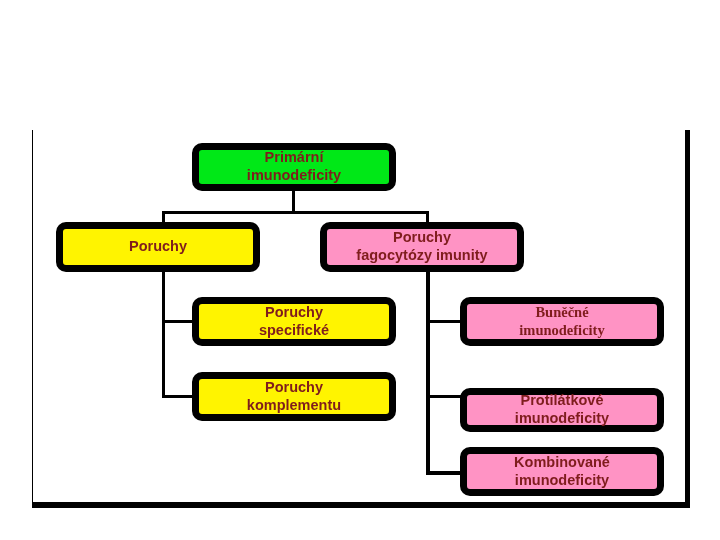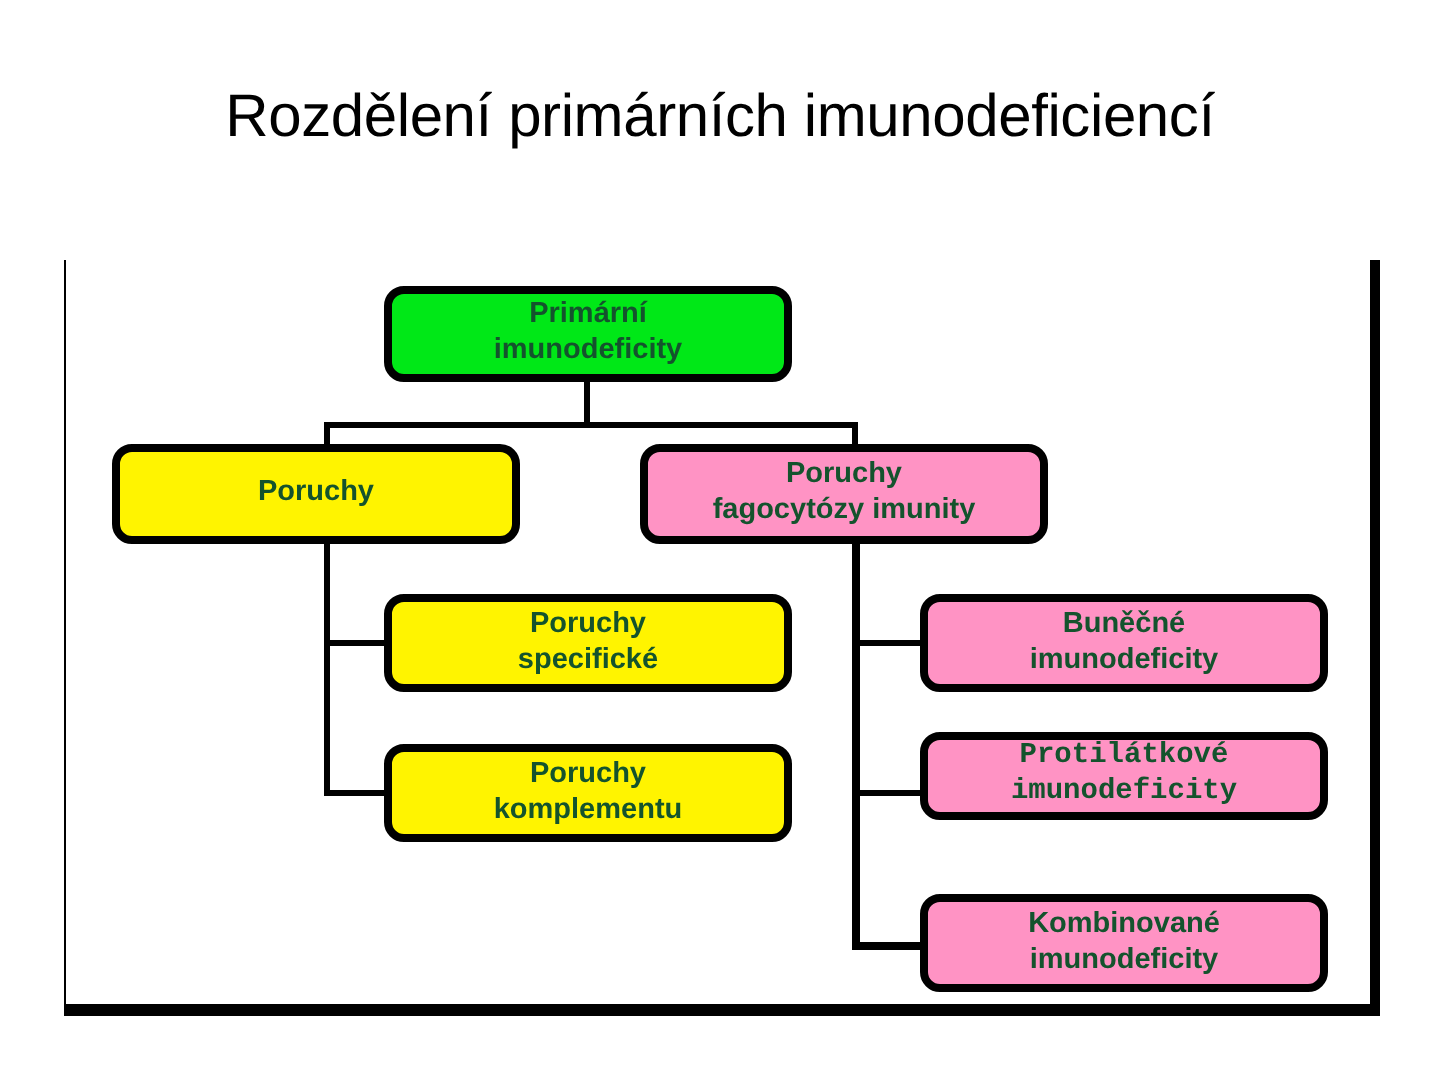--- a/index.html
+++ b/index.html
@@ -68,47 +68,47 @@
     bottom: 0px;
     width: 658px;
     height: 6px;
     background: #000000;
   }
 
   
   .node {
     position: absolute;
     box-sizing: border-box;
-    border: 4px solid #000000;
+    border: 7px solid #000000;
     border-radius: 10px;
     display: flex;
     flex-direction: column;
     align-items: center;
     justify-content: center;
     text-align: center;
     font-size: 14.5px;
     font-weight: 700;
-    color: #14532d;
+    color: #7f1d1d;
     line-height: 1.22;
     z-index: 3;
   }
   .node .l1, .node .l2 { display: block; white-space: nowrap; }
 
   .node.green  { background: #00E817; }
   .node.yellow { background: #FFF400; }
   .node.pink   { background: #FF93C4; }
 
   
   #node-root          { left: 160px; top: 13px;  width: 204px; height: 48px; }
   #node-nonspecific   { left: 24px;  top: 92px;  width: 204px; height: 50px; }
   #node-specific      { left: 288px; top: 92px;  width: 204px; height: 50px; }
   #node-phagocytosis  { left: 160px; top: 167px; width: 204px; height: 49px; }
   #node-complement    { left: 160px; top: 242px; width: 204px; height: 49px; }
-  #node-cellular      { left: 428px; top: 167px; width: 204px; height: 49px; }
-  #node-antibody      { left: 428px; top: 236px; width: 204px; height: 44px; font-family: Liberation Mono, monospace; }
+  #node-cellular      { left: 428px; top: 167px; width: 204px; height: 49px; font-family: Liberation Serif, serif; }
+  #node-antibody      { left: 428px; top: 258px; width: 204px; height: 44px; }
   #node-combined      { left: 428px; top: 317px; width: 204px; height: 49px; text-align: right; }
 
   
   .conn { position: absolute; background: #000000; z-index: 1; }
 
   
   #c-root-stem  { left: 260px; top: 61px;  width: 3px; height: 22px; }
   
   #c-root-bus   { left: 130px; top: 81px;  width: 267px; height: 3px; }
   
@@ -125,21 +125,20 @@
   #c-right-spine{ left: 394px; top: 140px; width: 4px; height: 204px; }
   #c-right-b1   { left: 394px; top: 190px; width: 36px; height: 3px; }
   #c-right-b2   { left: 394px; top: 265px; width: 36px; height: 3px; }
   #c-right-b3   { left: 394px; top: 341px; width: 36px; height: 4px; }
 </style>
 </head>
 <body>
 
 <div id="slide">
 
-  <div id="slide-title">Rozdělení primárních imunodeficiencí</div>
 
   <div id="diagram">
 
     <div class="frame-left"></div>
     <div class="frame-right"></div>
     <div class="frame-bottom"></div>
 
     <div class="conn" id="c-root-stem"></div>
     <div class="conn" id="c-root-bus"></div>
     <div class="conn" id="c-left-drop"></div>

